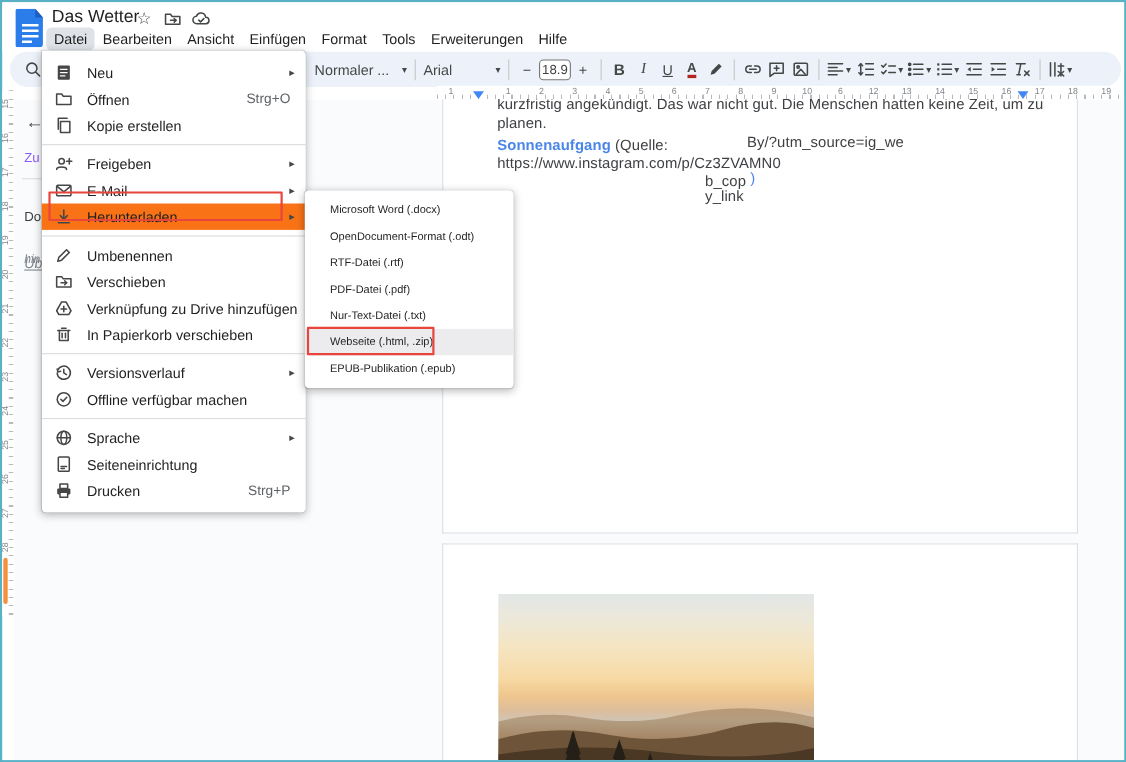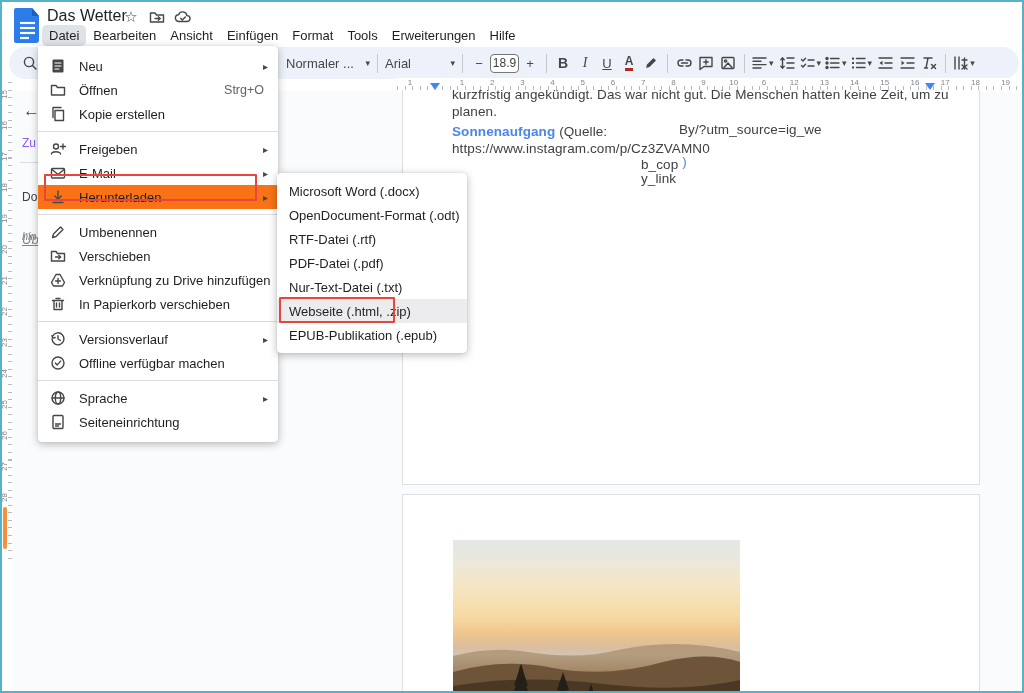--- a/index.html
+++ b/index.html
@@ -68,21 +68,21 @@
   .menu-row { height:24px; display:flex; align-items:center; padding-left:12px; font-size:13px; color:#1f1f1f; cursor:default; }
   .menu-row .mi { width:16px; height:16px; margin-right:13px; flex:0 0 auto; color:#444746; }
   .menu-row .lbl { flex:1 1 auto; white-space:nowrap; overflow:hidden; }
   .menu-row .shortcut { color:#5f6368; padding-right:14px; font-size:12.5px; }
   .menu-row .subarrow { color:#444746; padding-right:10px; font-size:10px; }
   .menu-row.hl { background:#f97316; }
   .menu-div { height:1px; background:#dadce0; margin:5px 0; }
 
   
   #dl-submenu { position:absolute; left:275px; top:171px; width:190px; background:#fff; border-radius:4px; box-shadow:0 2px 8px rgba(0,0,0,.28), 0 0 1px rgba(0,0,0,.2); padding:6px 0; z-index:10; }
-  .sub-row { height:24px; display:flex; align-items:center; padding-left:12px; font-size:13px; color:#1f1f1f; cursor:default; }
+  .sub-row { height:24px; display:flex; align-items:center; padding-left:23px; font-size:10px; color:#1f1f1f; cursor:default; }
   .sub-row.hl { background:#ececee; }
 
   
   .red-rect { position:absolute; border:2px solid #e8453c; z-index:20; border-radius:1px; }
   #red1 { left:42px; top:172px; width:213px; height:27px; }
   #red2 { left:277px; top:295px; width:116px; height:26px; }
 
   svg.ic { display:block; stroke:#444746; fill:none; stroke-width:1.4; stroke-linecap:round; stroke-linejoin:round; }
 </style>
 </head>
@@ -504,20 +504,31 @@
     <div class="menu-row">
       <span class="mi">
           <svg class="ic" width="16" height="16" viewBox="0 0 16 16">
             <rect x="3" y="1.5" width="10" height="13" rx="1"></rect>
             <line x1="5.5" y1="10" x2="10.5" y2="10"></line>
             <line x1="5.5" y1="12" x2="8.5" y2="12"></line>
           </svg>
         </span>
       <span class="lbl">Seiteneinrichtung</span>
     </div>
+    <div class="menu-row">
+      <span class="mi">
+          <svg class="ic" width="16" height="16" viewBox="0 0 16 16">
+            <rect x="2" y="6" width="12" height="5.5" rx="1" fill="#444746" stroke="none"></rect>
+            <rect x="4.5" y="2" width="7" height="4"></rect>
+            <rect x="4.5" y="9.5" width="7" height="4.5" fill="#fff"></rect>
+          </svg>
+        </span>
+      <span class="lbl">Drucken</span>
+        <span class="shortcut">Strg+P</span>
+    </div>
   </div>
 
   <div id="dl-submenu">
     <div class="sub-row">
         <span>Microsoft Word (.docx)</span>
       </div>
     <div class="sub-row">
         <span>OpenDocument-Format (.odt)</span>
       </div>
     <div class="sub-row">

